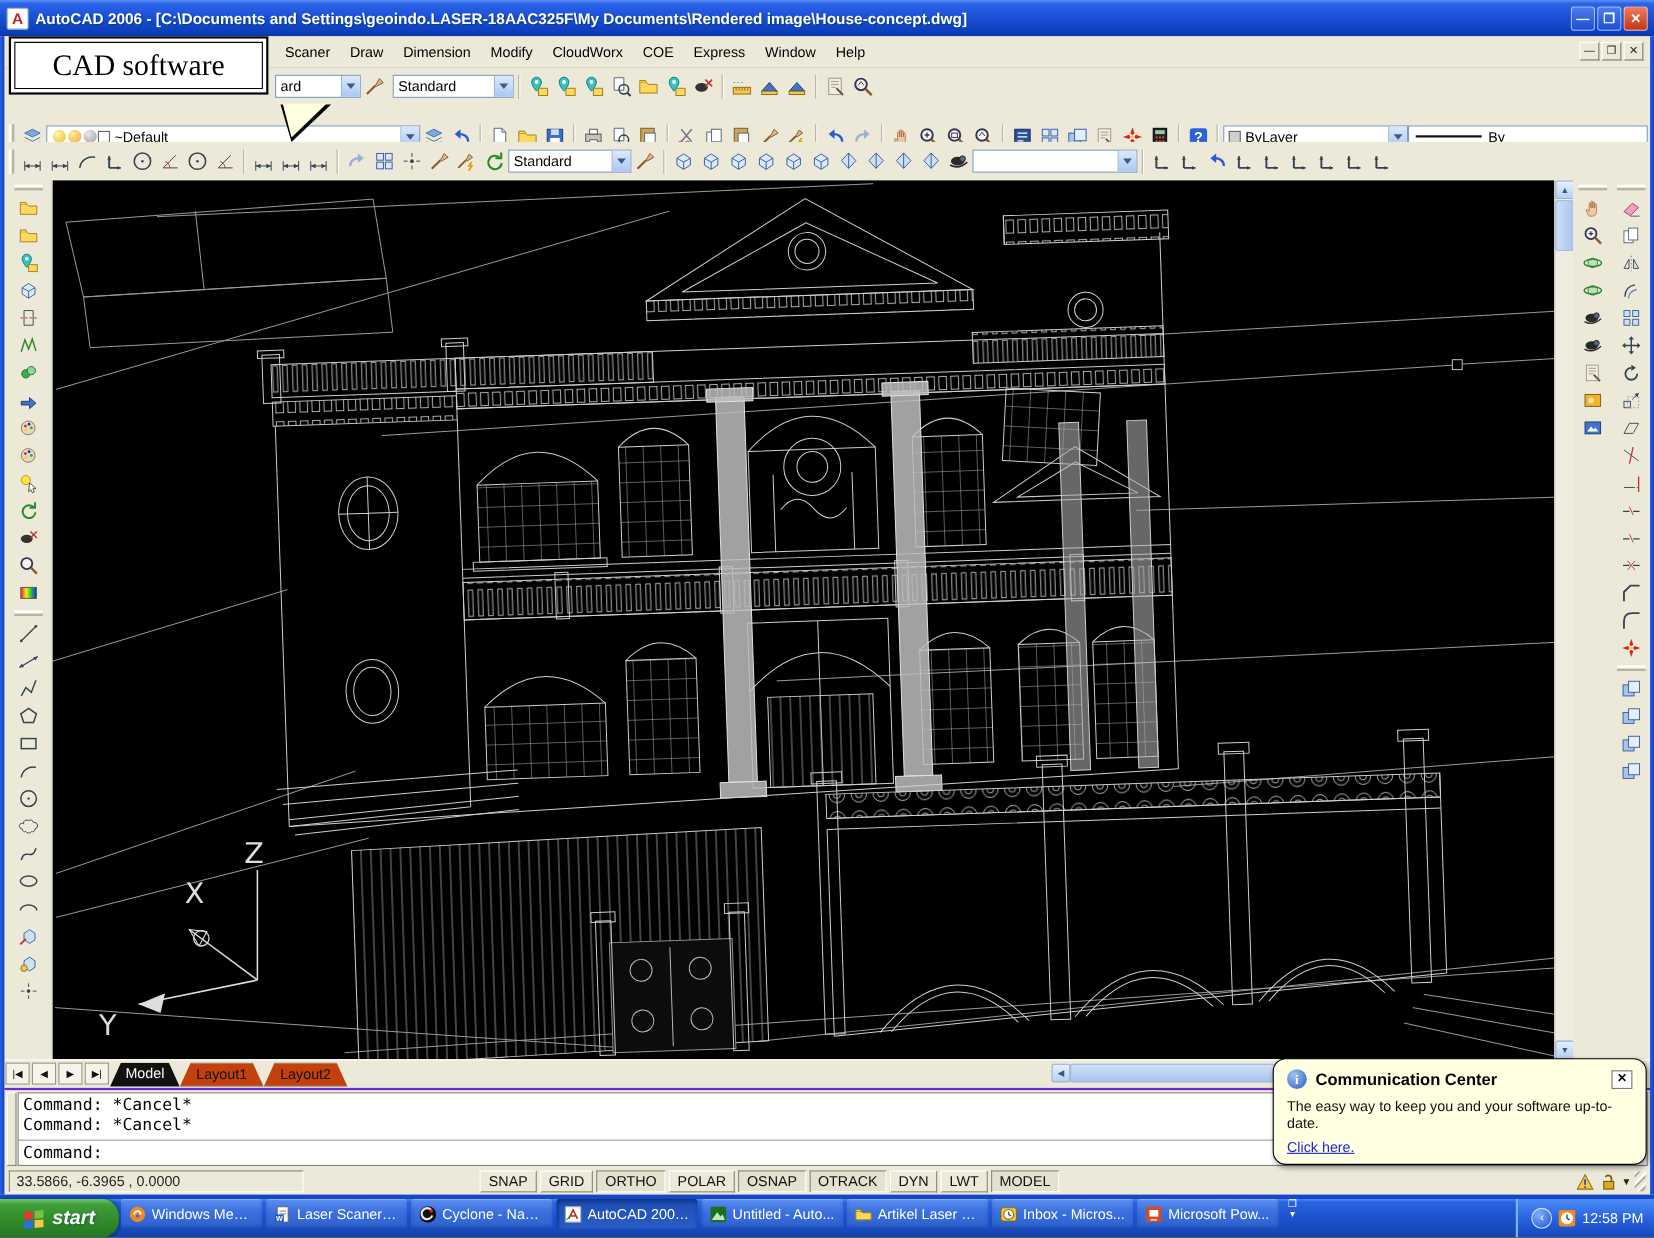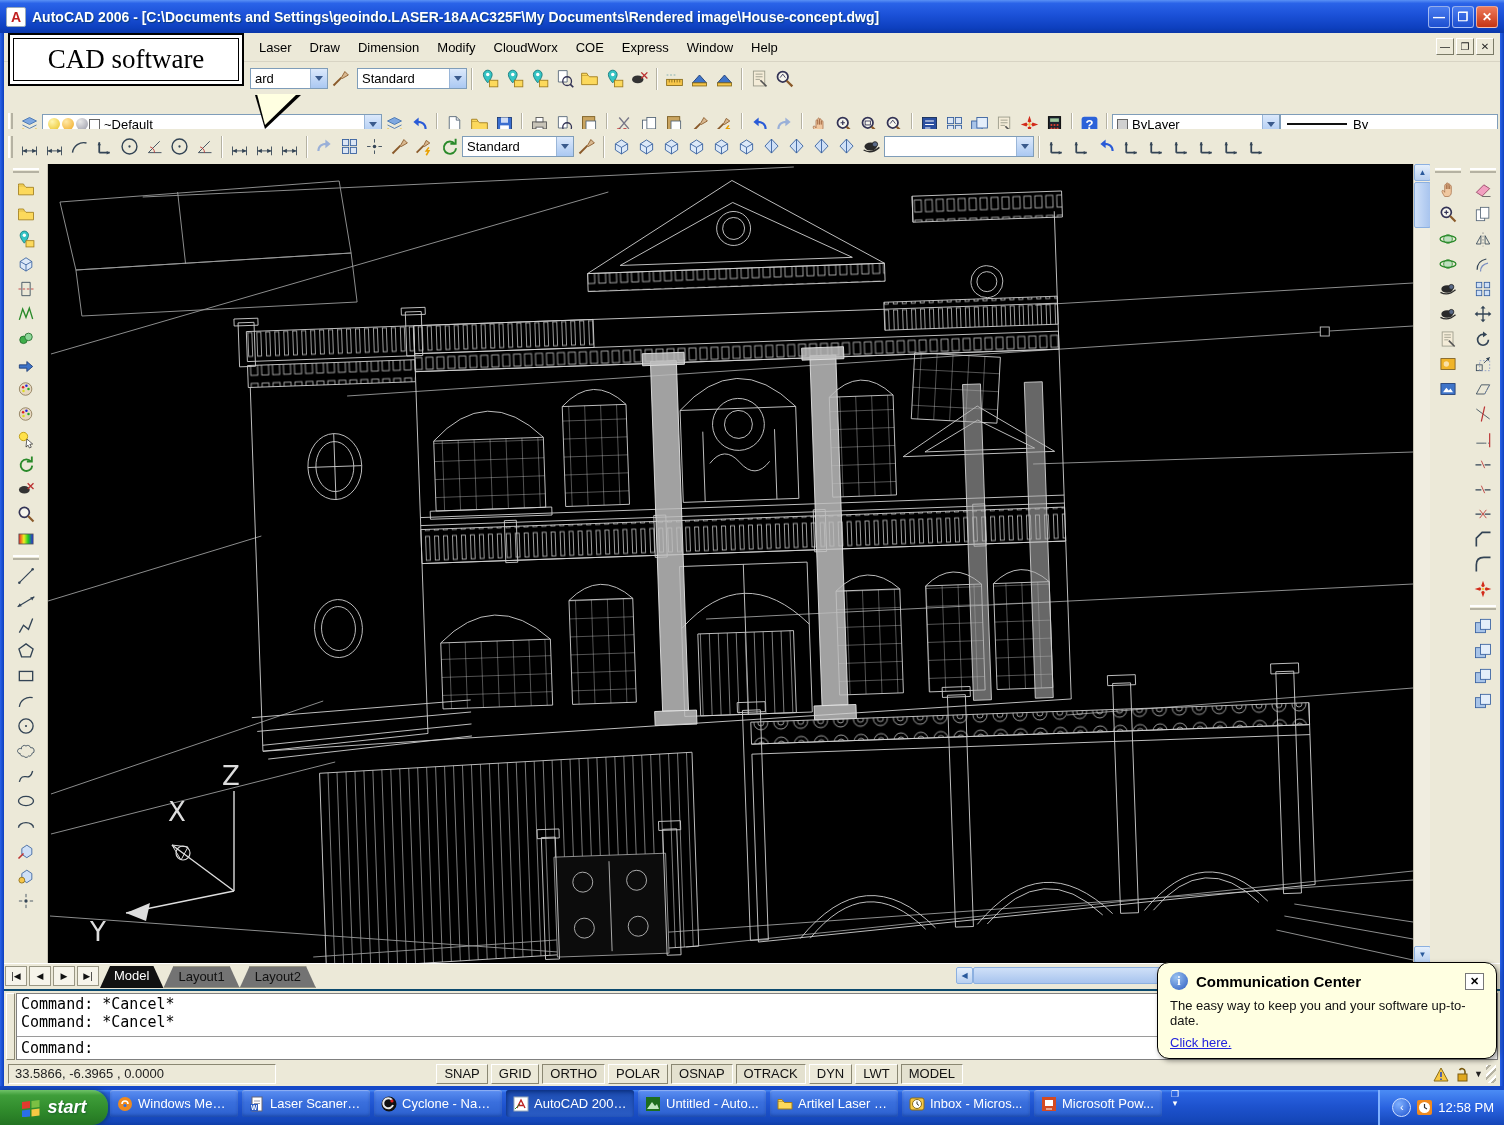--- a/index.html
+++ b/index.html
@@ -76,27 +76,27 @@
   .rc { width:35px; display:flex; flex-direction:column; align-items:center; }
 
   
   .tabrow { position:absolute; top:963px; left:4px; right:4px; height:26px; background:#ece9d8;
     display:flex; align-items:flex-start; border-top:1px solid #fff; }
   .tnav { width:22px; height:20px; margin:2px 1px 0 1px; background:#f6f4ea; border:1px solid #9a9784;
     font-size:9px; line-height:18px; text-align:center; color:#111; }
   .tab { height:22px; margin-top:2px; padding:2px 14px; font-size:13px;
     clip-path:polygon(10px 0, calc(100% - 10px) 0, 100% 100%, 0 100%); }
   .tab.active { background:#111; color:#fff; }
-  .tab.idle { background:#737373; color:#111; border:1px solid #9a9784; }
+  .tab.idle { background:#c2410c; color:#111; border:1px solid #9a9784; }
   .hscroll { position:absolute; left:952px; right:70px; top:3px; height:17px; background:#f0ede0; display:flex; }
   .hthumb { flex:1; background:linear-gradient(180deg,#cfe0f8,#a8c4ee); border:1px solid #8cb0e0; border-radius:2px; }
 
   
   .cmd { position:absolute; top:989px; left:4px; right:4px; height:73px; background:#ece9d8;
-    border-top:2px solid #0c4a6e; padding:2px 2px 2px 2px; display:flex; }
+    border-top:2px solid #6d28d9; padding:2px 2px 2px 2px; display:flex; }
   .cmd-grip { width:9px; background:#ece9d8; border:1px solid; border-color:#fff #8a8772 #8a8772 #fff; margin-right:1px; }
   .cmd-box { flex:1; background:#fff; border:1px solid #808080; font-family:"DejaVu Sans Mono", monospace;
     font-size:15px; color:#000; display:flex; flex-direction:column; }
   .cmd-hist { padding:1px 4px; border-bottom:1px solid #9a9a9a; flex:1; }
   .cmd-prompt { padding:2px 4px; height:22px; }
 
   
   .statusbar { position:absolute; top:1062px; left:4px; right:4px; height:24px; background:#ece9d8;
     display:flex; align-items:center; gap:3px; padding:0 4px; font-size:13px; }
   .coords { width:268px; height:20px; border:1px solid; border-color:#8a8772 #fff #fff #8a8772;
@@ -509,21 +509,21 @@
       <div class="winbtn">❐</div>
       <div class="winbtn close">✕</div>
     </div>
   </div>
 
   <div class="frame-l"></div>
   <div class="frame-r"></div>
   <div class="frame-b"></div>
 
   <div class="menubar">
-    <span class="menu-item">Laser</span>
+    <span class="menu-item">Scaner</span>
     <span class="menu-item">Draw</span>
     <span class="menu-item">Dimension</span>
     <span class="menu-item">Modify</span>
     <span class="menu-item">CloudWorx</span>
     <span class="menu-item">COE</span>
     <span class="menu-item">Express</span>
     <span class="menu-item">Window</span>
     <span class="menu-item">Help</span>
     <div class="mdi-btns">
       <div class="mdi-btn">—</div>

